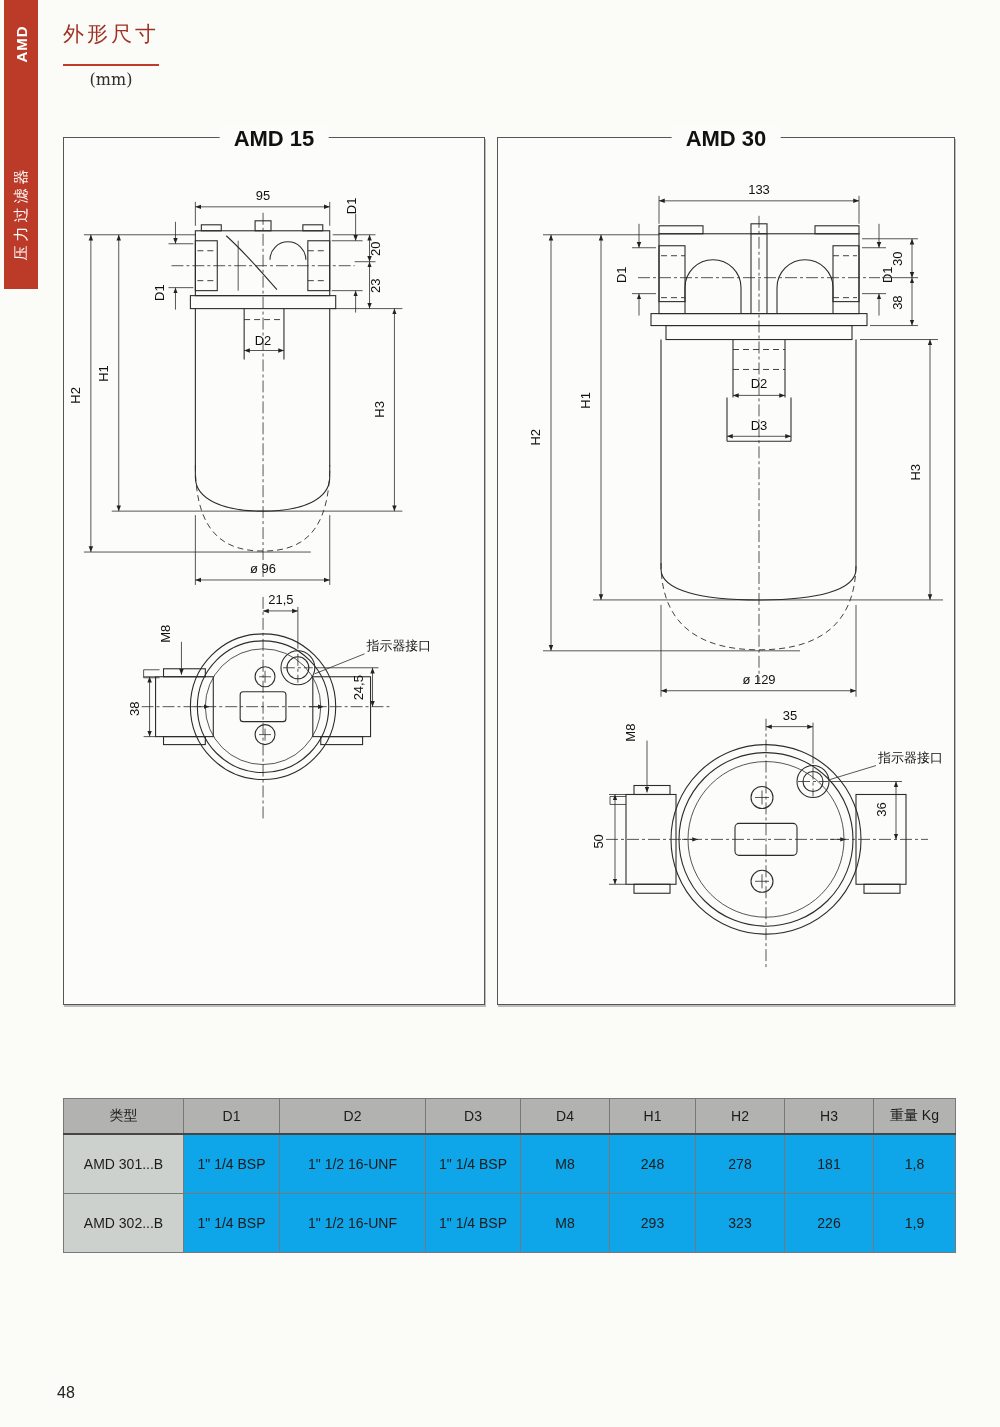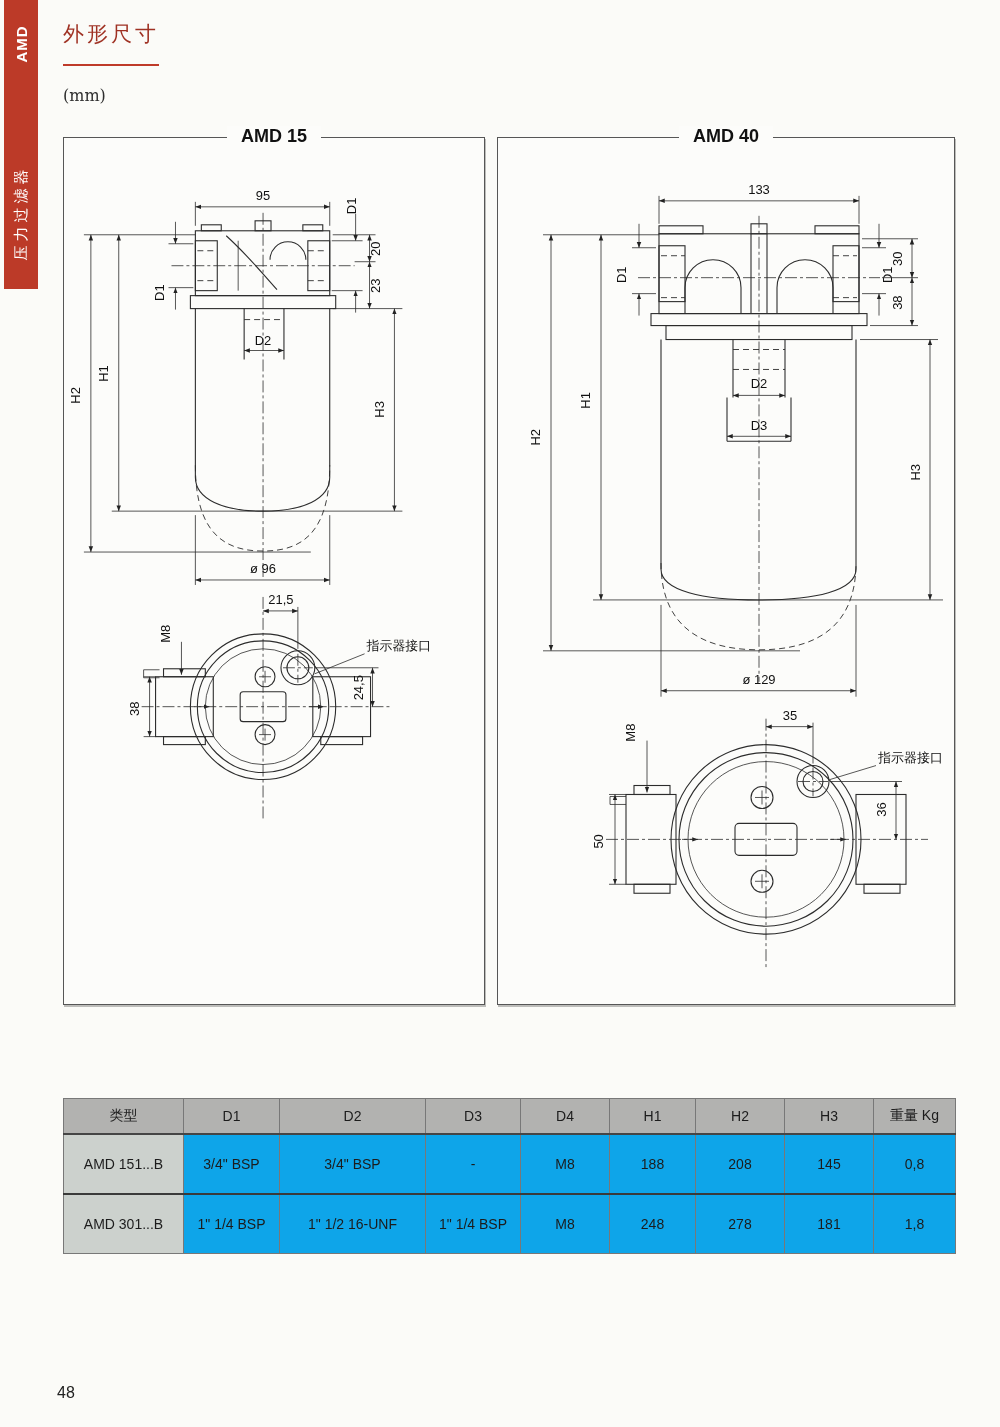--- a/index.html
+++ b/index.html
@@ -8,28 +8,28 @@
   
   .redbar{position:absolute;left:4px;top:0;width:34px;height:289px;background:#bc3a28;}
   .redbar .vtext{position:absolute;left:50%;white-space:nowrap;color:#fff;
         transform:translate(-50%,-50%) rotate(-90deg);}
   .amd-tab{top:44px;font-weight:bold;font-size:15px;letter-spacing:1px;}
   .cn-tab{top:213px;font-size:15px;letter-spacing:4px;}
   
   .head{position:absolute;left:63px;top:20px;}
   .h-title{display:inline-block;font-family:"DejaVu Serif",serif;font-size:21px;
         color:#9f3123;letter-spacing:3px;border-bottom:2px solid #bf3b2a;padding-bottom:16px;}
-  .h-unit{font-family:"DejaVu Serif",serif;font-size:16px;color:#2e2e2e;margin-top:20px;}
+  .h-unit{font-family:"DejaVu Serif",serif;font-size:16px;color:#2e2e2e;margin-top:4px;text-align:center;}
   
   .panel{position:absolute;top:137px;height:866px;border:1px solid #565656;
         background:#fcfcfa;box-shadow:1px 2px 0 #bdbdba;}
   #p15{left:63px;width:420px;}
   #p30{left:497px;width:456px;}
   .panel-title{position:absolute;top:-12px;left:50%;transform:translateX(-50%);
-        background:#fcfcfa;padding:0 14px;font-weight:bold;font-size:18px;color:#111;white-space:nowrap;}
+        background:#fcfcfa;padding:0 14px;font-weight:bold;font-size:22px;color:#111;white-space:nowrap;}
   .panel svg{position:absolute;left:0;top:0;width:100%;height:100%;}
   
   .ln{stroke:#2c2c2c;stroke-width:1.1;fill:none;}
   .thin{stroke:#2c2c2c;stroke-width:0.8;fill:none;}
   .cl{stroke:#2c2c2c;stroke-width:0.8;fill:none;stroke-dasharray:12 3 3 3;}
   .hid{stroke:#2c2c2c;stroke-width:0.9;fill:none;stroke-dasharray:6 4;}
   .dt{font-family:"Liberation Sans",sans-serif;font-size:13px;fill:#111;}
   
   .dim-table{position:absolute;left:63px;top:1098px;width:892px;border-collapse:collapse;
         table-layout:fixed;font-size:14px;color:#1c1c1c;background:#0ea5e9;}
@@ -182,21 +182,21 @@
         <line class="thin" x1="310" y1="531" x2="310" y2="570" marker-start="url(#ae1)" marker-end="url(#ae1)"></line>
         <text class="dt" x="300" y="551" text-anchor="middle" transform="rotate(-90 300 551)">24,5</text>
 
         <text class="dt" x="304" y="513" text-anchor="start">指示器接口</text>
         <line class="thin" x1="302" y1="517" x2="252" y2="537"></line>
       </g>
     </svg>
   </div>
 
   <div class="panel" id="p30">
-    <div class="panel-title">AMD 40</div>
+    <div class="panel-title">AMD 30</div>
     <svg viewBox="0 0 456 868" preserveAspectRatio="none">
       <defs>
         <marker id="ae2" viewBox="0 0 10 10" refX="9" refY="5" markerWidth="8" markerHeight="8" orient="auto-start-reverse">
           <path d="M0,1.5 L9,5 L0,8.5 z" fill="#222"></path>
         </marker>
       </defs>
 
       <g>
         <rect class="ln" x="161" y="96" width="200" height="80"></rect>
         <rect class="ln" x="161" y="88" width="44" height="8"></rect>
@@ -348,39 +348,39 @@
         <th>D2</th>
         <th>D3</th>
         <th>D4</th>
         <th>H1</th>
         <th>H2</th>
         <th>H3</th>
         <th>重量 Kg</th>
       </tr>
     </thead>
     <tbody>
-      <tr>
-        <td class="typecol">AMD 151...B</td>
-        <td>3/4" BSP</td>
-        <td>3/4" BSP</td>
-        <td>-</td>
-        <td>M8</td>
-        <td>188</td>
-        <td>208</td>
-        <td>145</td>
-        <td>0,8</td>
-      </tr>
       <tr class="split">
         <td class="typecol">AMD 301...B</td>
         <td>1" 1/4 BSP</td>
         <td>1" 1/2  16-UNF</td>
         <td>1" 1/4 BSP</td>
         <td>M8</td>
         <td>248</td>
         <td>278</td>
         <td>181</td>
         <td>1,8</td>
       </tr>
+      <tr>
+        <td class="typecol">AMD 302...B</td>
+        <td>1" 1/4 BSP</td>
+        <td>1" 1/2  16-UNF</td>
+        <td>1" 1/4 BSP</td>
+        <td>M8</td>
+        <td>293</td>
+        <td>323</td>
+        <td>226</td>
+        <td>1,9</td>
+      </tr>
     </tbody>
   </table>
 
   <div class="pagenum">48</div>
 </div>
 
 </body></html>

